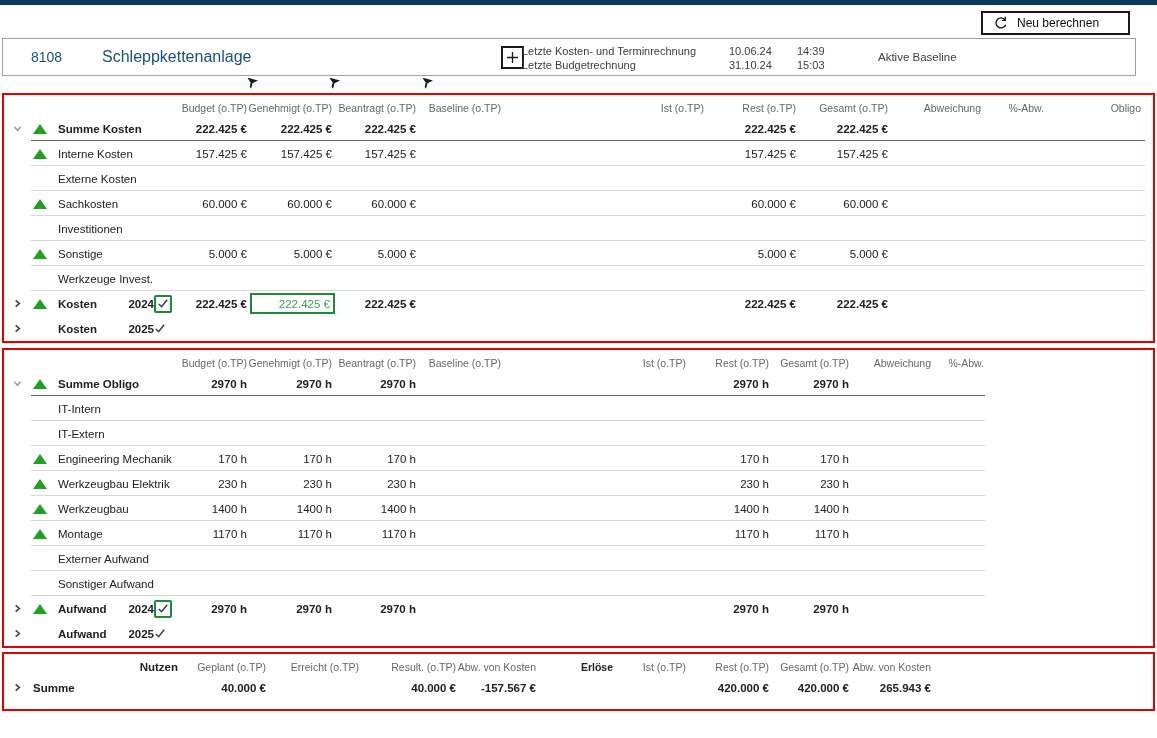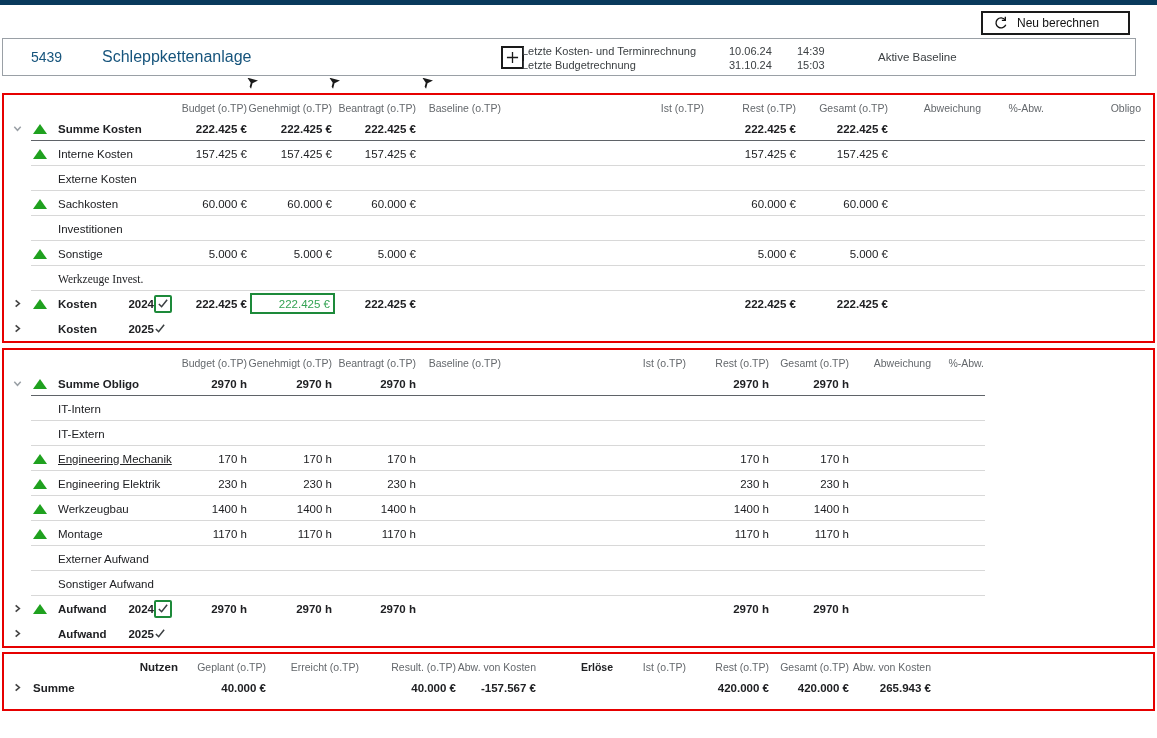--- a/index.html
+++ b/index.html
@@ -58,21 +58,21 @@
       <svg width="16" height="15" viewBox="0 0 17 16">
           <path d="M13.6 9.3 A5.4 5.4 0 1 1 12.9 4.1" fill="none" stroke="#111" stroke-width="1.4"></path>
           <path d="M13.1 0.9 L13.1 4.6 L9.4 4.6" fill="none" stroke="#111" stroke-width="1.4"></path>
         </svg>
     </span>
     <span data-bind="header.recalc_label">Neu berechnen</span>
   </button>
 </div>
 
 <div class="hbox">
-  <span class="pid" data-bind="header.project_id">5439</span>
+  <span class="pid" data-bind="header.project_id">8108</span>
   <span class="pname" data-bind="header.project_name">Schleppkettenanlage</span>
   <span class="plus">
     <span style="line-height:0">
       <svg width="13" height="13" viewBox="0 0 14 14">
           <path d="M7 1 V13 M1 7 H13" stroke="#1a1a1a" stroke-width="1.4"></path>
         </svg>
     </span>
   </span>
   <div class="info">
     <div class="irow">
@@ -219,21 +219,21 @@
       <div class="cell vcell" style="width: 203px;"></div>
       <div class="cell vcell" data-bind="kosten.rows.5.values.r" style="width: 92px;">5.000 €</div>
       <div class="cell vcell" data-bind="kosten.rows.5.values.ges" style="width: 92px;">5.000 €</div>
       <div class="cell vcell" style="width: 93px;"></div>
       <div class="cell vcell" style="width: 63px;"></div>
       <div class="cell vcell" style="width: 97px;"></div>
     </div>
     <div class="trow sep-light">
       <div class="cell c-chev" style="width: 27px;"></div>
       <div class="cell c-icon" style="width: 25px;"></div>
-      <div class="cell c-label" data-bind="kosten.rows.6.label" style="width: 126px; font-family: Liberation Serif, serif;">Werkzeuge Invest.</div>
+      <div class="cell c-label" data-bind="kosten.rows.6.label" style="width: 126px;">Werkzeuge Invest.</div>
       <div class="cell vcell" style="width: 68px;"></div>
       <div class="cell vcell" style="width: 85px;"></div>
       <div class="cell vcell" style="width: 84px;"></div>
       <div class="cell vcell" style="width: 85px;"></div>
       <div class="cell vcell" style="width: 203px;"></div>
       <div class="cell vcell" style="width: 92px;"></div>
       <div class="cell vcell" style="width: 92px;"></div>
       <div class="cell vcell" style="width: 93px;"></div>
       <div class="cell vcell" style="width: 63px;"></div>
       <div class="cell vcell" style="width: 97px;"></div>
@@ -352,37 +352,37 @@
       <div class="cell vcell" style="width: 83px;"></div>
       <div class="cell vcell" style="width: 80px;"></div>
       <div class="cell vcell" style="width: 82px;"></div>
       <div class="cell vcell" style="width: 53px;"></div>
     </div>
     <div class="trow sep-light">
       <div class="cell c-chev" style="width: 27px;"></div>
       <div class="cell c-icon" style="width: 25px;">
         <span class="tri"></span>
       </div>
-      <div class="cell c-label" data-bind="aufwand.rows.3.label" style="width: 126px; text-decoration: underline;">Engineering Mechanik</div>
+      <div class="cell c-label" data-bind="aufwand.rows.3.label" style="width: 126px;">Engineering Mechanik</div>
       <div class="cell vcell" data-bind="aufwand.rows.3.values.b" style="width: 68px;">170 h</div>
       <div class="cell vcell" data-bind="aufwand.rows.3.values.g" style="width: 85px;">170 h</div>
       <div class="cell vcell" data-bind="aufwand.rows.3.values.a" style="width: 84px;">170 h</div>
       <div class="cell vcell" style="width: 85px;"></div>
       <div class="cell vcell" style="width: 185px;"></div>
       <div class="cell vcell" data-bind="aufwand.rows.3.values.r" style="width: 83px;">170 h</div>
       <div class="cell vcell" data-bind="aufwand.rows.3.values.ges" style="width: 80px;">170 h</div>
       <div class="cell vcell" style="width: 82px;"></div>
       <div class="cell vcell" style="width: 53px;"></div>
     </div>
     <div class="trow sep-light">
       <div class="cell c-chev" style="width: 27px;"></div>
       <div class="cell c-icon" style="width: 25px;">
         <span class="tri"></span>
       </div>
-      <div class="cell c-label" data-bind="aufwand.rows.4.label" style="width: 126px;">Engineering Elektrik</div>
+      <div class="cell c-label" data-bind="aufwand.rows.4.label" style="width: 126px;">Werkzeugbau Elektrik</div>
       <div class="cell vcell" data-bind="aufwand.rows.4.values.b" style="width: 68px;">230 h</div>
       <div class="cell vcell" data-bind="aufwand.rows.4.values.g" style="width: 85px;">230 h</div>
       <div class="cell vcell" data-bind="aufwand.rows.4.values.a" style="width: 84px;">230 h</div>
       <div class="cell vcell" style="width: 85px;"></div>
       <div class="cell vcell" style="width: 185px;"></div>
       <div class="cell vcell" data-bind="aufwand.rows.4.values.r" style="width: 83px;">230 h</div>
       <div class="cell vcell" data-bind="aufwand.rows.4.values.ges" style="width: 80px;">230 h</div>
       <div class="cell vcell" style="width: 82px;"></div>
       <div class="cell vcell" style="width: 53px;"></div>
     </div>

